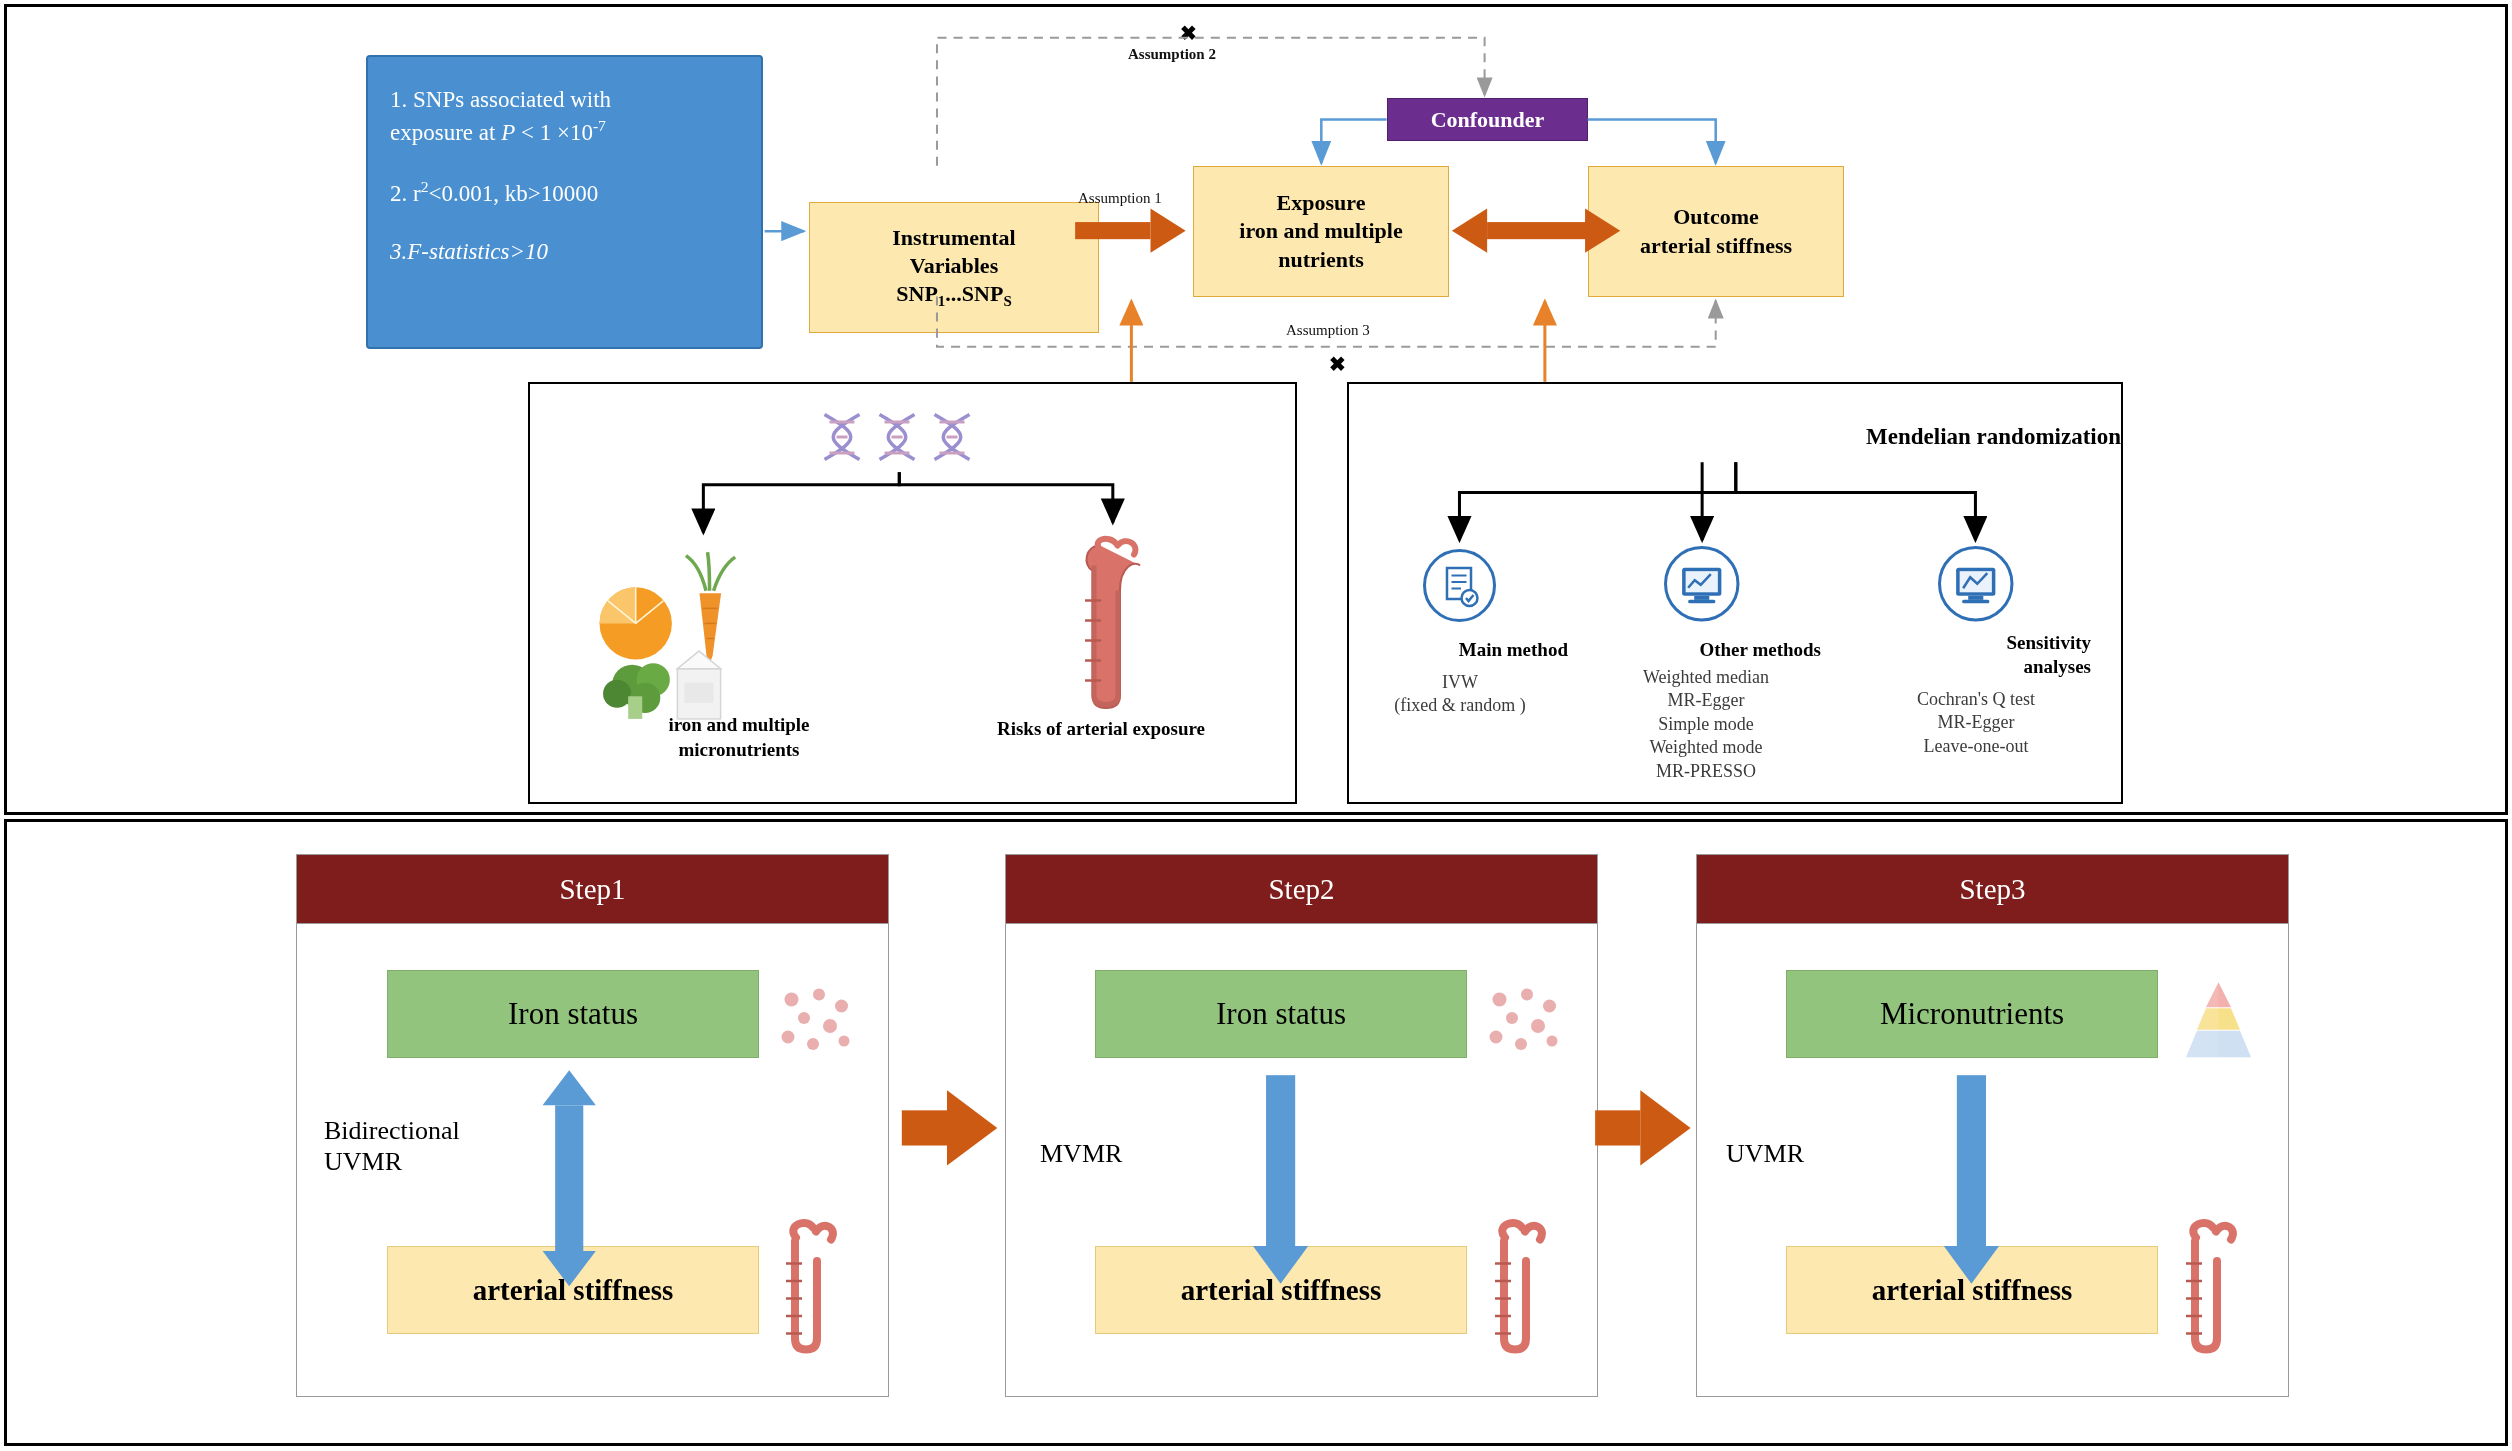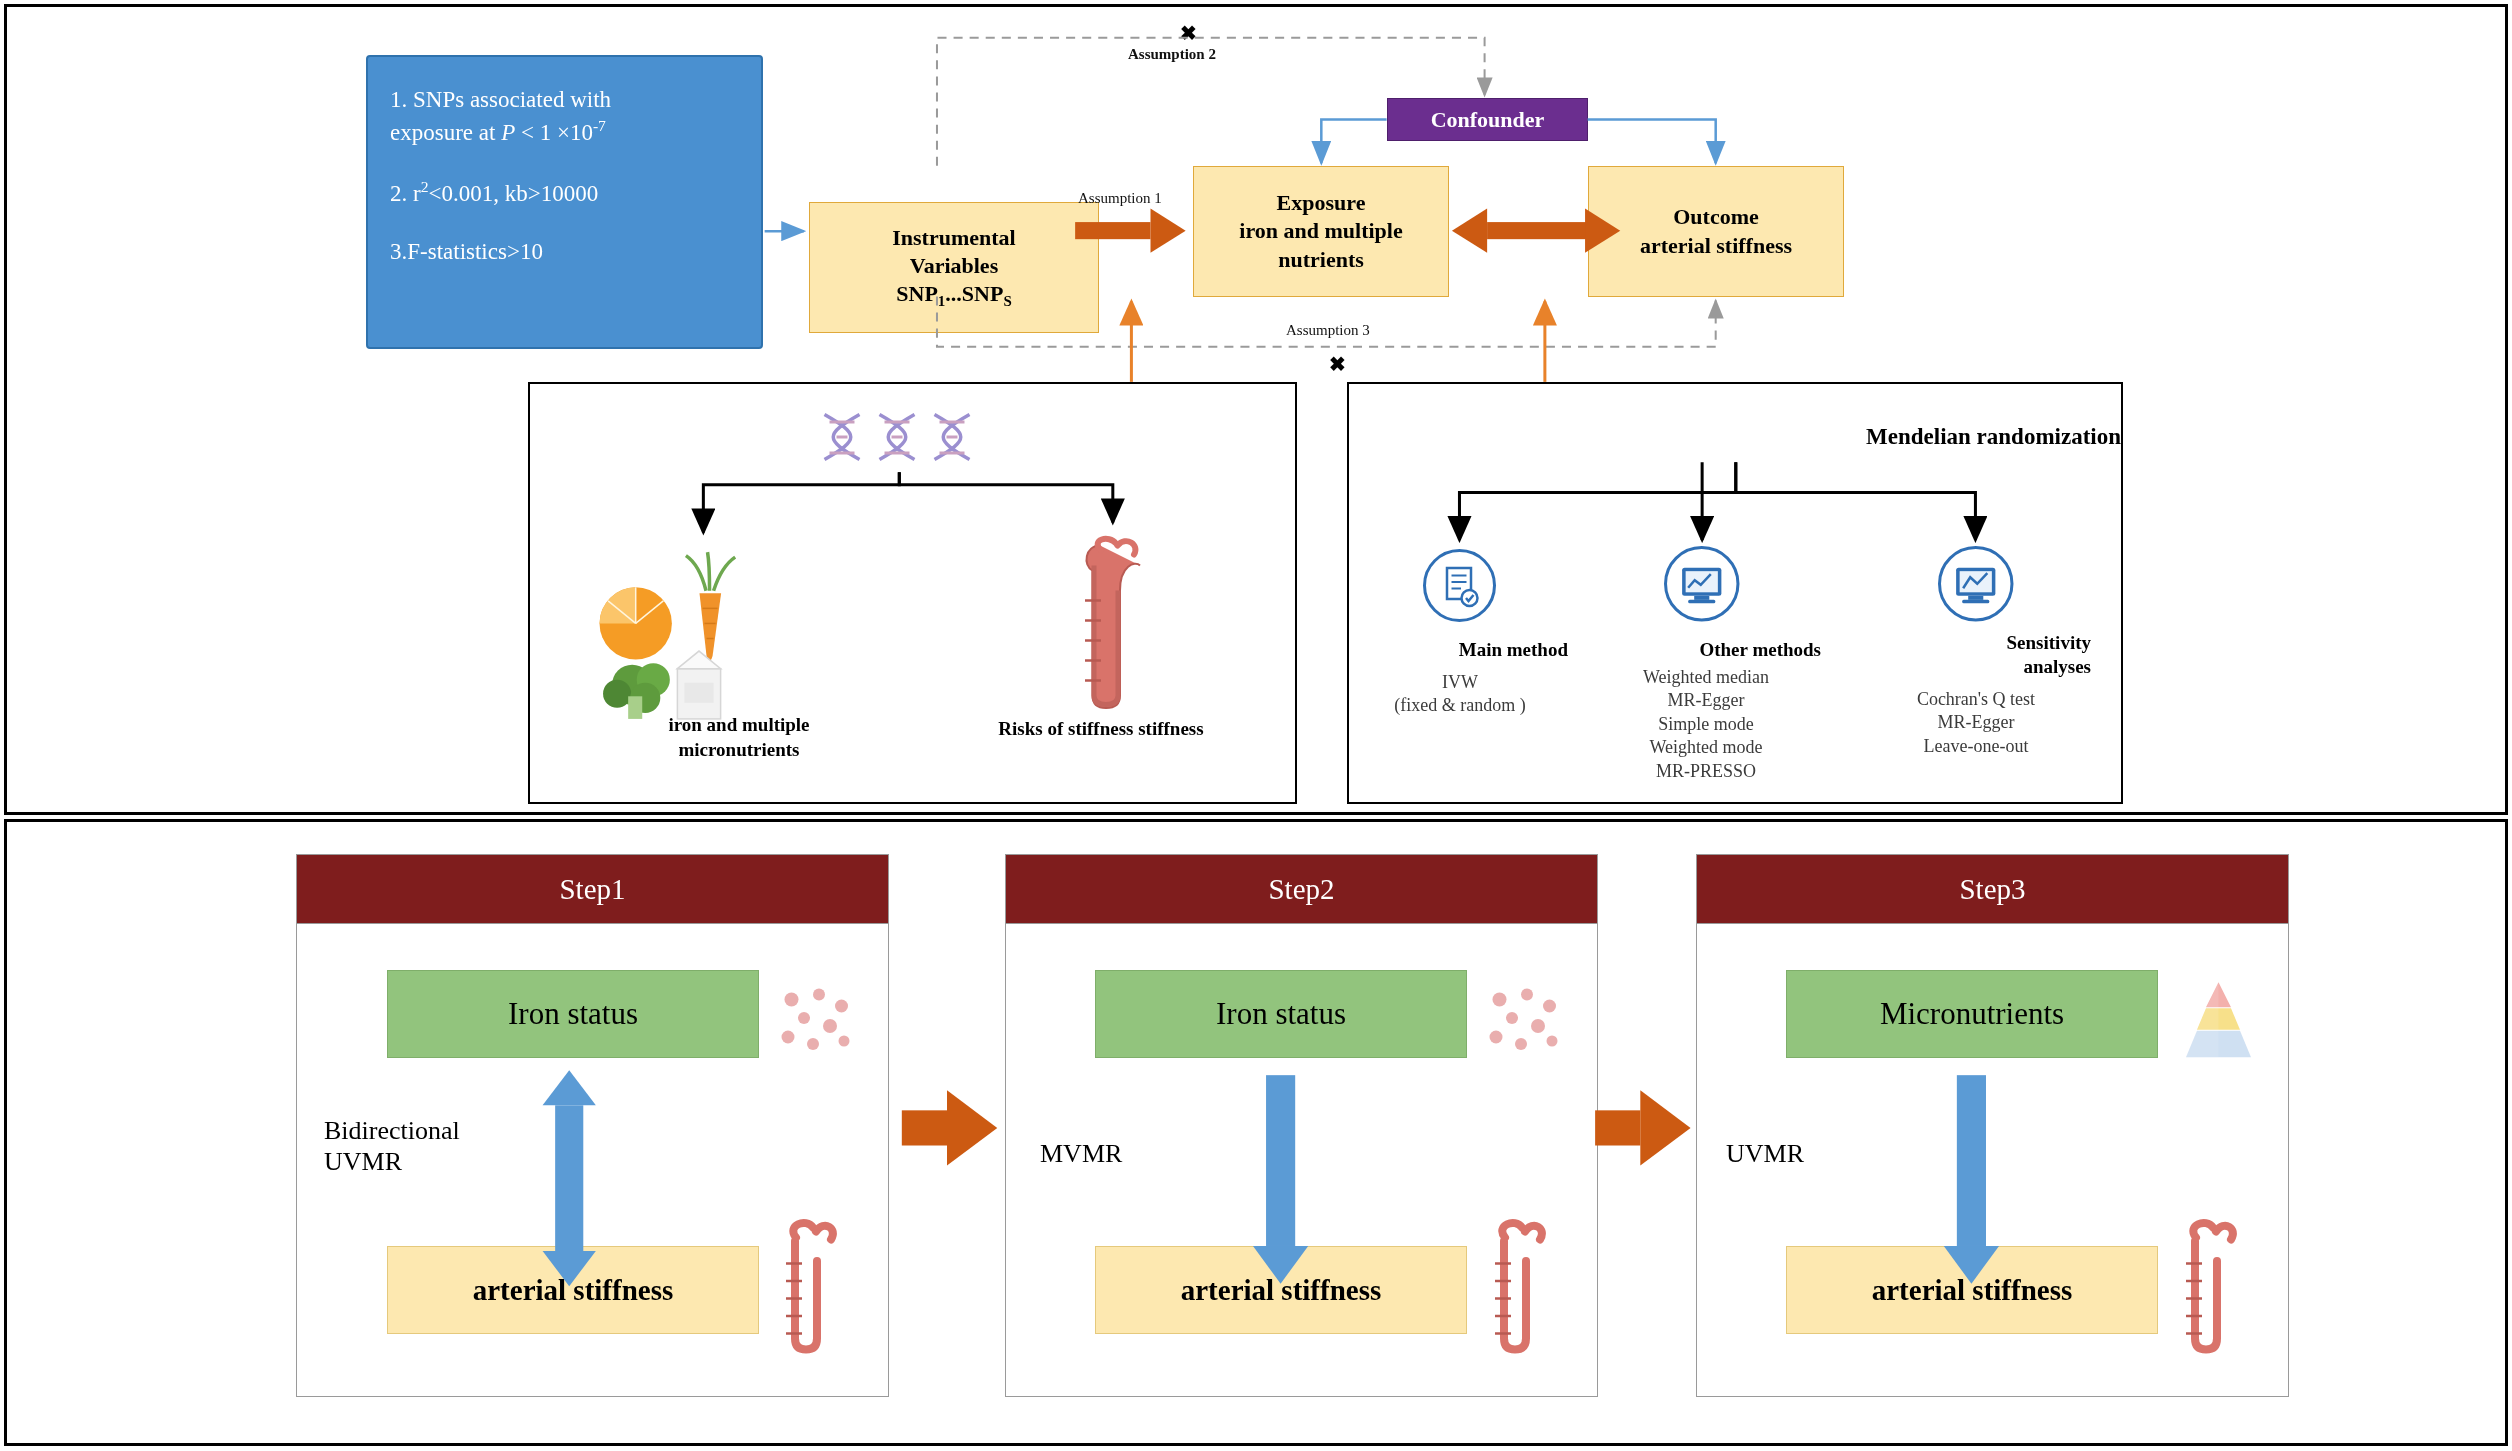--- a/index.html
+++ b/index.html
@@ -54,21 +54,21 @@
     background: #4a90d0;
     border: 2px solid #2f72ad;
     border-radius: 4px;
     box-sizing: border-box;
     color: #ffffff;
     font-size: 23px;
     line-height: 1.35;
     padding: 27px 22px;
   }
   .criteria-line { margin-bottom: 28px; }
-  .criteria-line:last-child { margin-bottom: 0; }
+  .criteria-line:last-child { margin-bottom: 0; font-style: italic; }
   sup { font-size: 0.68em; vertical-align: super; }
   sub { font-size: 0.68em; vertical-align: sub; }
 
   
   .ybox {
     position: absolute;
     background: #fde8b0;
     border: 1.5px solid #e0a93b;
     box-sizing: border-box;
     display: flex;
@@ -355,21 +355,21 @@
       <path d="M62,40 C40,18 78,8 92,26"></path>
       <path d="M95,30 C112,10 140,28 128,48"></path>
     </g>
   </svg>
 
   <div class="caption" style="left:558px; top:713px; width:362px;">
     <span>iron and multiple</span><br>
     <span>micronutrients</span>
   </div>
   <div class="caption" style="left:940px; top:717px; width:322px;">
-    <span>Risks of  stiffness stiffness</span>
+    <span>Risks of  arterial exposure</span>
   </div>
 
   <div class="inner-box" id="right-inner">
     <div class="mr-title">Mendelian randomization</div>
   </div>
 
   <svg class="abs" style="left:1422px; top:548px;" width="75" height="75" viewBox="0 0 150 150">
     <circle cx="75" cy="75" r="70" fill="#fff" stroke="#2f6fb5" stroke-width="6"></circle>
     <rect x="50" y="40" width="48" height="62" fill="#fff" stroke="#2f6fb5" stroke-width="5"></rect>
     <g stroke="#2f6fb5" stroke-width="4">

